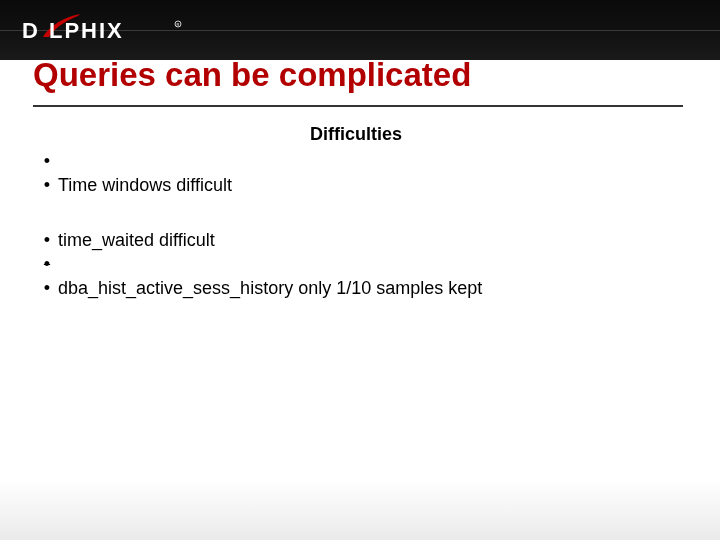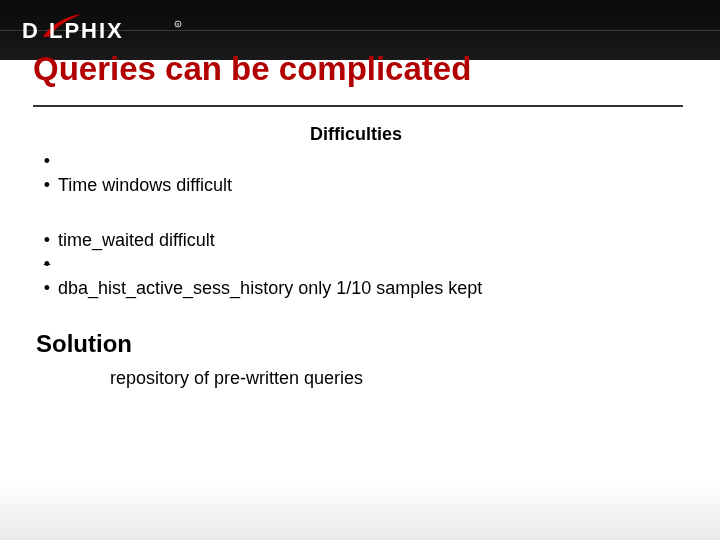--- a/index.html
+++ b/index.html
@@ -50,21 +50,21 @@
     gap: 1px;
   }
   .logo-svg {
     width: 175px;
     height: 36px;
     display: block;
   }
   .title {
     position: absolute;
     left: 33px;
-    top: 50px;
+    top: 56px;
     font-size: 33px;
     font-weight: bold;
     color: #b20000;
     font-family: Arial, Helvetica, sans-serif;
   }
   .title-underline {
     position: absolute;
     left: 33px;
     top: 105px;
     width: 650px;
@@ -164,21 +164,17 @@
         </li>
       <li class="strike">
           <span class="dot">•</span>
         </li>
       <li>
           <span class="dot">•</span>
           <span>dba_hist_active_sess_history  only 1/10 samples kept</span>
         </li>
     </ul>
 
-    <div class="solution">
-      <div class="big-heading">Solution</div>
-      <div class="solution-body">repository of pre-written queries</div>
-    </div>
 
   </div>
 
   <div class="bottomfade"></div>
 </div>
 
 </body></html>

